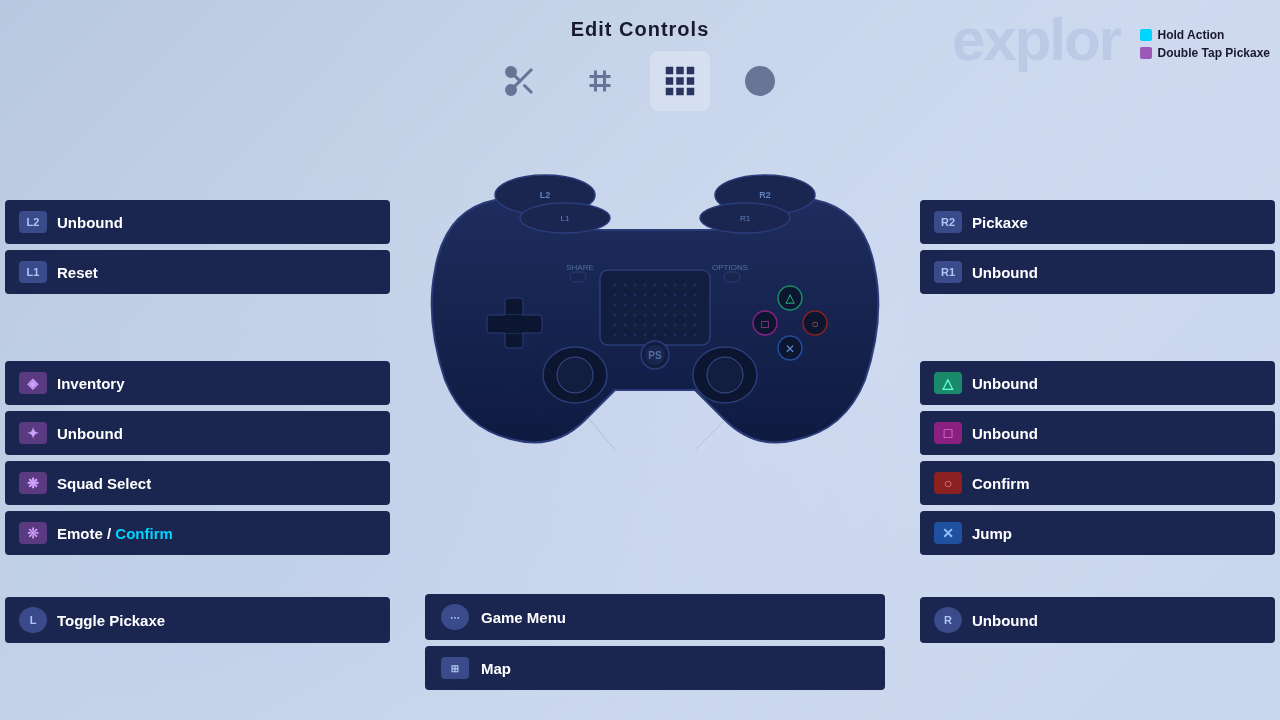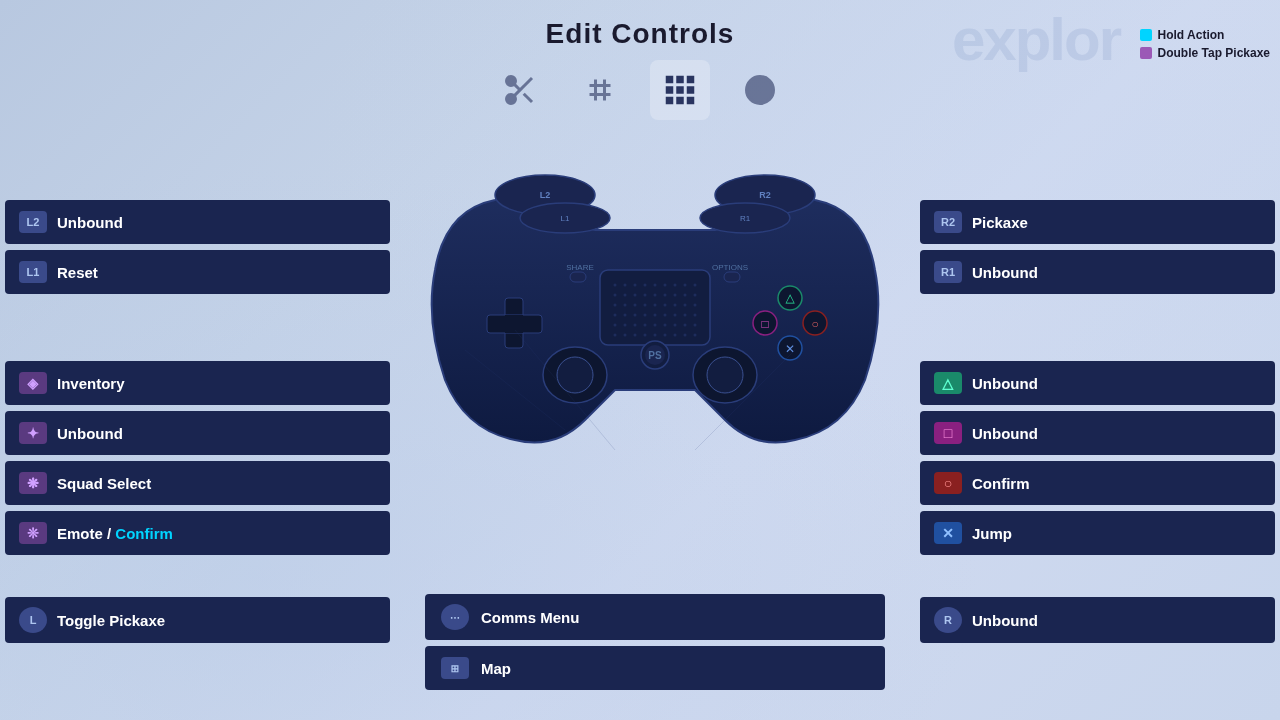--- a/index.html
+++ b/index.html
@@ -20,21 +20,21 @@
       top: 0; left: 0; right: 0; bottom: 0;
       background:
         radial-gradient(ellipse at 20% 80%, rgba(180,200,230,0.4) 0%, transparent 50%),
         radial-gradient(ellipse at 80% 20%, rgba(200,215,240,0.3) 0%, transparent 50%);
       pointer-events: none;
     }
 
     .page-title {
       text-align: center;
       padding-top: 18px;
-      font-size: 28px;
+      font-size: 20px;
       font-weight: 900;
       color: #1a1a2e;
       letter-spacing: 1px;
       position: relative;
       z-index: 10;
     }
 
     
     .legend {
       position: absolute;
@@ -443,21 +443,21 @@
 
         <line x1="50" y1="200" x2="150" y2="280" stroke="#2a3d7a" stroke-width="0.5" opacity="0.3"></line>
         <line x1="100" y1="180" x2="200" y2="300" stroke="#2a3d7a" stroke-width="0.5" opacity="0.3"></line>
         <line x1="380" y1="200" x2="280" y2="300" stroke="#2a3d7a" stroke-width="0.5" opacity="0.3"></line>
       </svg>
     </div>
 
     <div class="bottom-center">
       <div class="bottom-btn">
         <span class="btn-badge badge-ls" style="font-size:10px; border-radius:50%; width:26px; height:26px; text-align:center; display:flex; align-items:center; justify-content:center;">⋯</span>
-        <span>Comms Menu</span>
+        <span>Game Menu</span>
       </div>
       <div class="bottom-btn">
         <span class="btn-badge badge-ls" style="font-size:10px; display:flex; align-items:center; justify-content:center;">⊞</span>
         <span>Map</span>
       </div>
     </div>
   </div>
 
   <div class="right-col">
 

